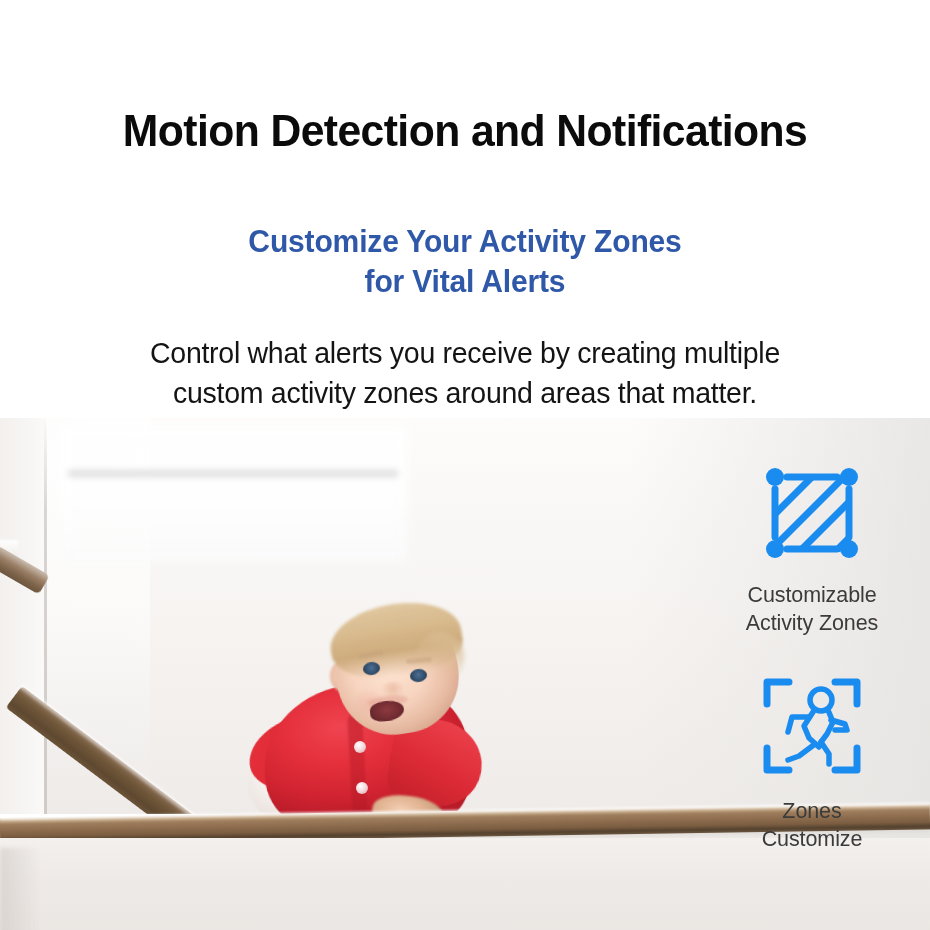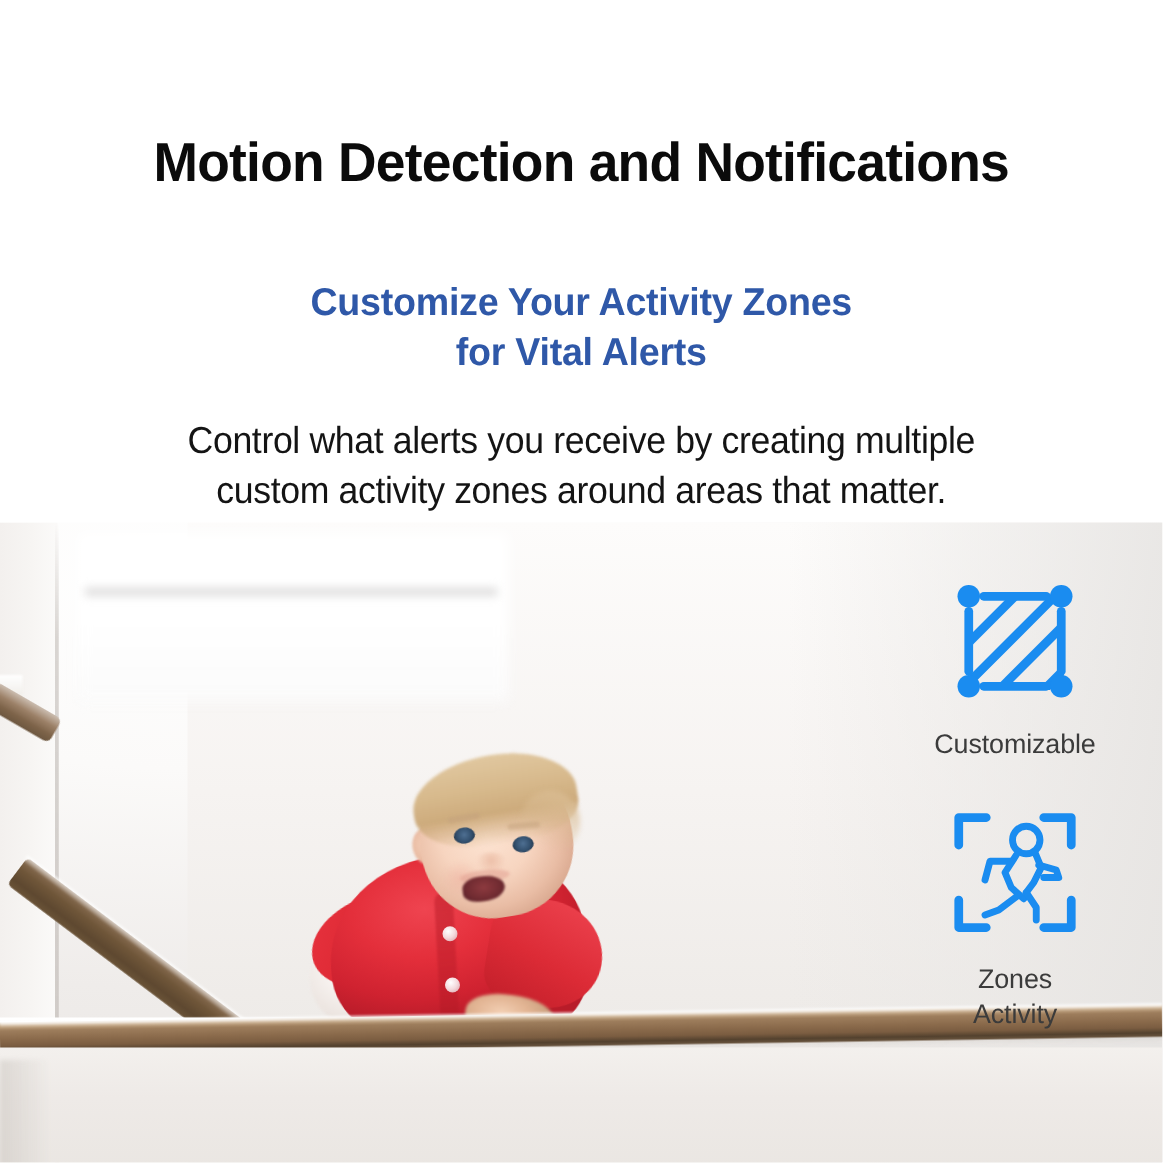--- a/index.html
+++ b/index.html
@@ -471,20 +471,21 @@
 
         <g fill="#1a8cf0">
           <circle cx="18" cy="15" r="9"></circle>
           <circle cx="92" cy="15" r="9"></circle>
           <circle cx="18" cy="87" r="9"></circle>
           <circle cx="92" cy="87" r="9"></circle>
         </g>
       </svg>
       <div class="feature-label">
         <span>Customizable</span>
+        <span class="l2">Activity Zones</span>
       </div>
     </div>
 
     <div class="feature feature-2">
       <svg class="feature-icon" viewBox="0 0 110 108" aria-hidden="true">
 
         <g stroke="#1a8cf0" stroke-width="7" stroke-linecap="round" stroke-linejoin="round" fill="none">
           <polyline points="10,32 10,10 32,10"></polyline>
           <polyline points="78,10 100,10 100,32"></polyline>
           <polyline points="100,76 100,98 78,98"></polyline>
@@ -501,18 +502,18 @@
 
           <path d="M74,48 L88,52 L90,58 L78,58"></path>
 
           <path d="M64,70 L72,82 L72,92"></path>
 
           <path d="M58,72 L42,84 L31,88"></path>
         </g>
       </svg>
       <div class="feature-label">
         <span>Zones</span>
-        <span class="l2">Activity</span>
+        <span class="l2">Customize</span>
       </div>
     </div>
 
   </div>
 </div>
 
 </body></html>

